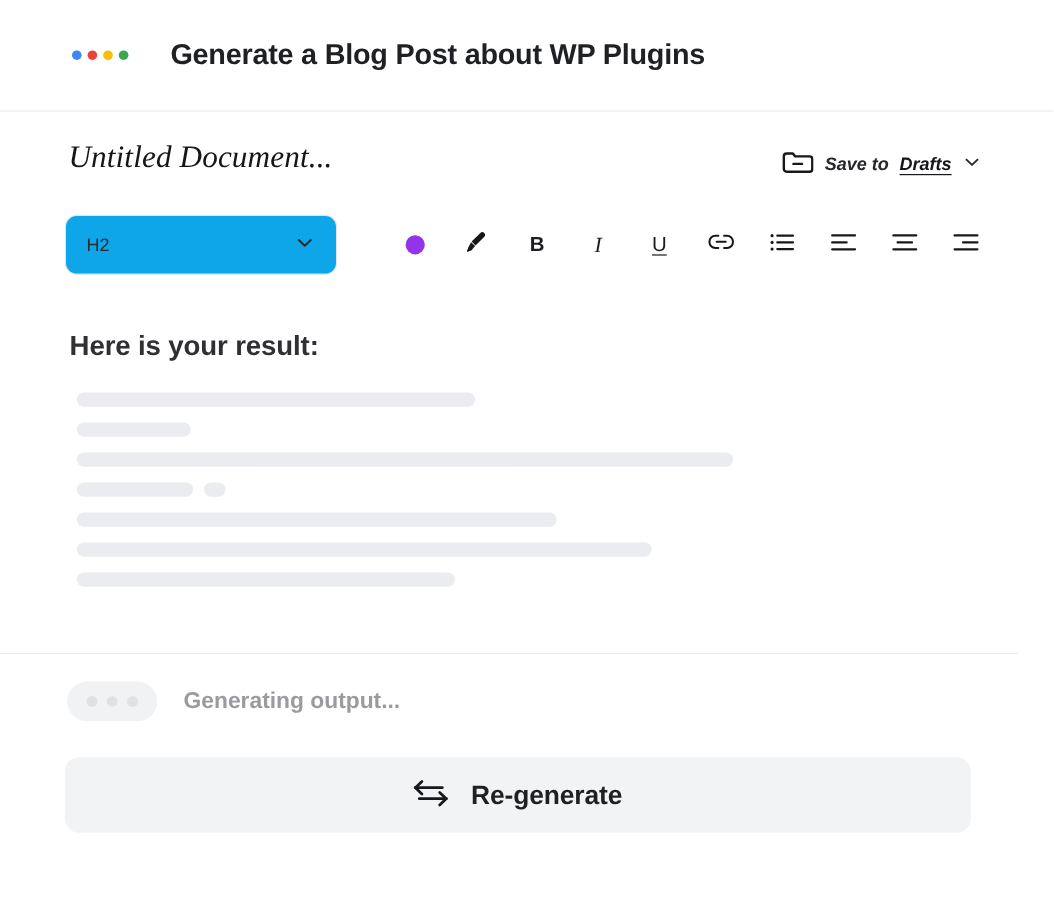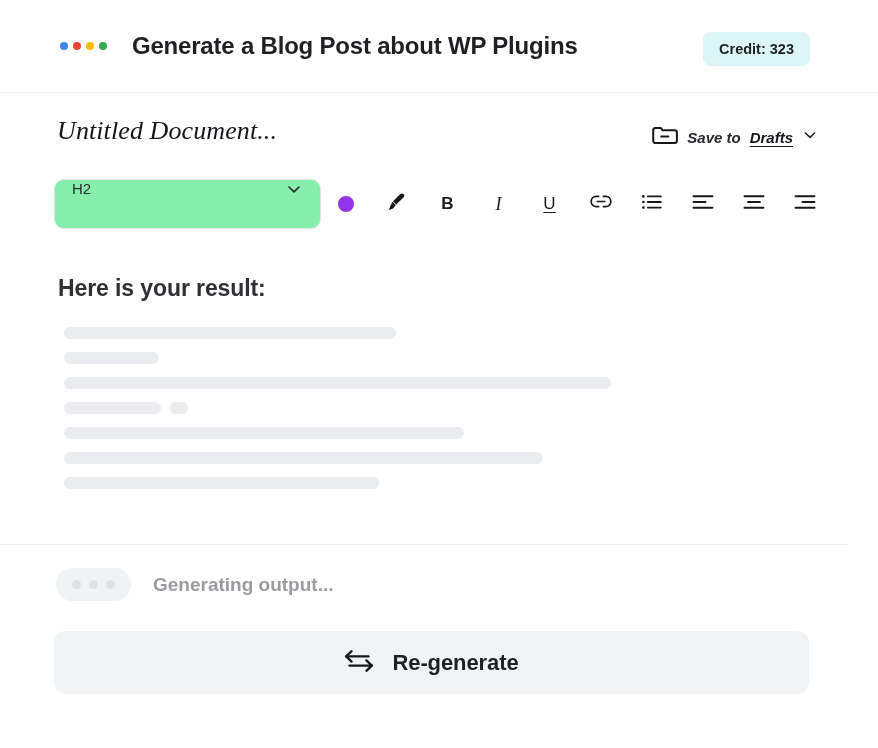--- a/index.html
+++ b/index.html
@@ -37,21 +37,21 @@
     gap: 5px;
     margin-left: 60px;
   }
   .dots-logo .dot {
     width: 8px; height: 8px;
     border-radius: 50%;
     display: block;
   }
 
   .app-title {
-    margin-left: 25px;
+    margin-left: 35px;
     font-size: 24px;
     font-weight: 700;
     color: #1f2023;
     letter-spacing: -0.2px;
     white-space: nowrap;
   }
 
   .credit-badge {
     position: absolute;
     right: 68px;
@@ -111,25 +111,26 @@
   .toolbar {
     position: absolute;
     left: 0; top: 175px;
     width: 848px;
     height: 60px;
   }
 
   .format-select {
     position: absolute;
     left: 54px; top: 4px;
-    width: 267px; height: 50px;
+    width: 227px; height: 50px;
     border: 1px solid #e4e5e8;
     border-radius: 10px;
-    background: #86efac;
-    display: flex;
+    background: #0ea5e9;
+    display: flex;
+    align-items: center;
     padding: 0 17px;
     cursor: pointer;
   }
   .format-select .sel-value {
     font-size: 15px;
     color: #2a2b2f;
     flex: 1;
   }
 
   .tool-icons {
@@ -268,21 +269,20 @@
 
     <div class="dots-logo">
       <span class="dot" style="background:#4285f4"></span>
       <span class="dot" style="background:#ea4335"></span>
       <span class="dot" style="background:#fbbc05"></span>
       <span class="dot" style="background:#34a853"></span>
     </div>
 
     <div class="app-title">Generate a Blog Post about WP Plugins</div>
 
-    <div class="credit-badge" style="background: rgb(220, 245, 247); color: rgb(31, 32, 35);">Credit: 323</div>
   </div>
 
   <div class="doc-row">
 
     <div class="doc-title">Untitled Document...</div>
 
     <div class="save-group">
       <span class="folder-icon">
         <svg width="27" height="24" viewBox="0 0 27 24" fill="none">
           <path d="M2.2 7.2c0-1.3 1-2.3 2.3-2.3h5.2l2 2.4h11.9c1.3 0 2.3 1 2.3 2.3v8.2c0 1.3-1 2.3-2.3 2.3H4.5c-1.3 0-2.3-1-2.3-2.3V7.2z" stroke="#17181c" stroke-width="2" stroke-linejoin="round"></path>

